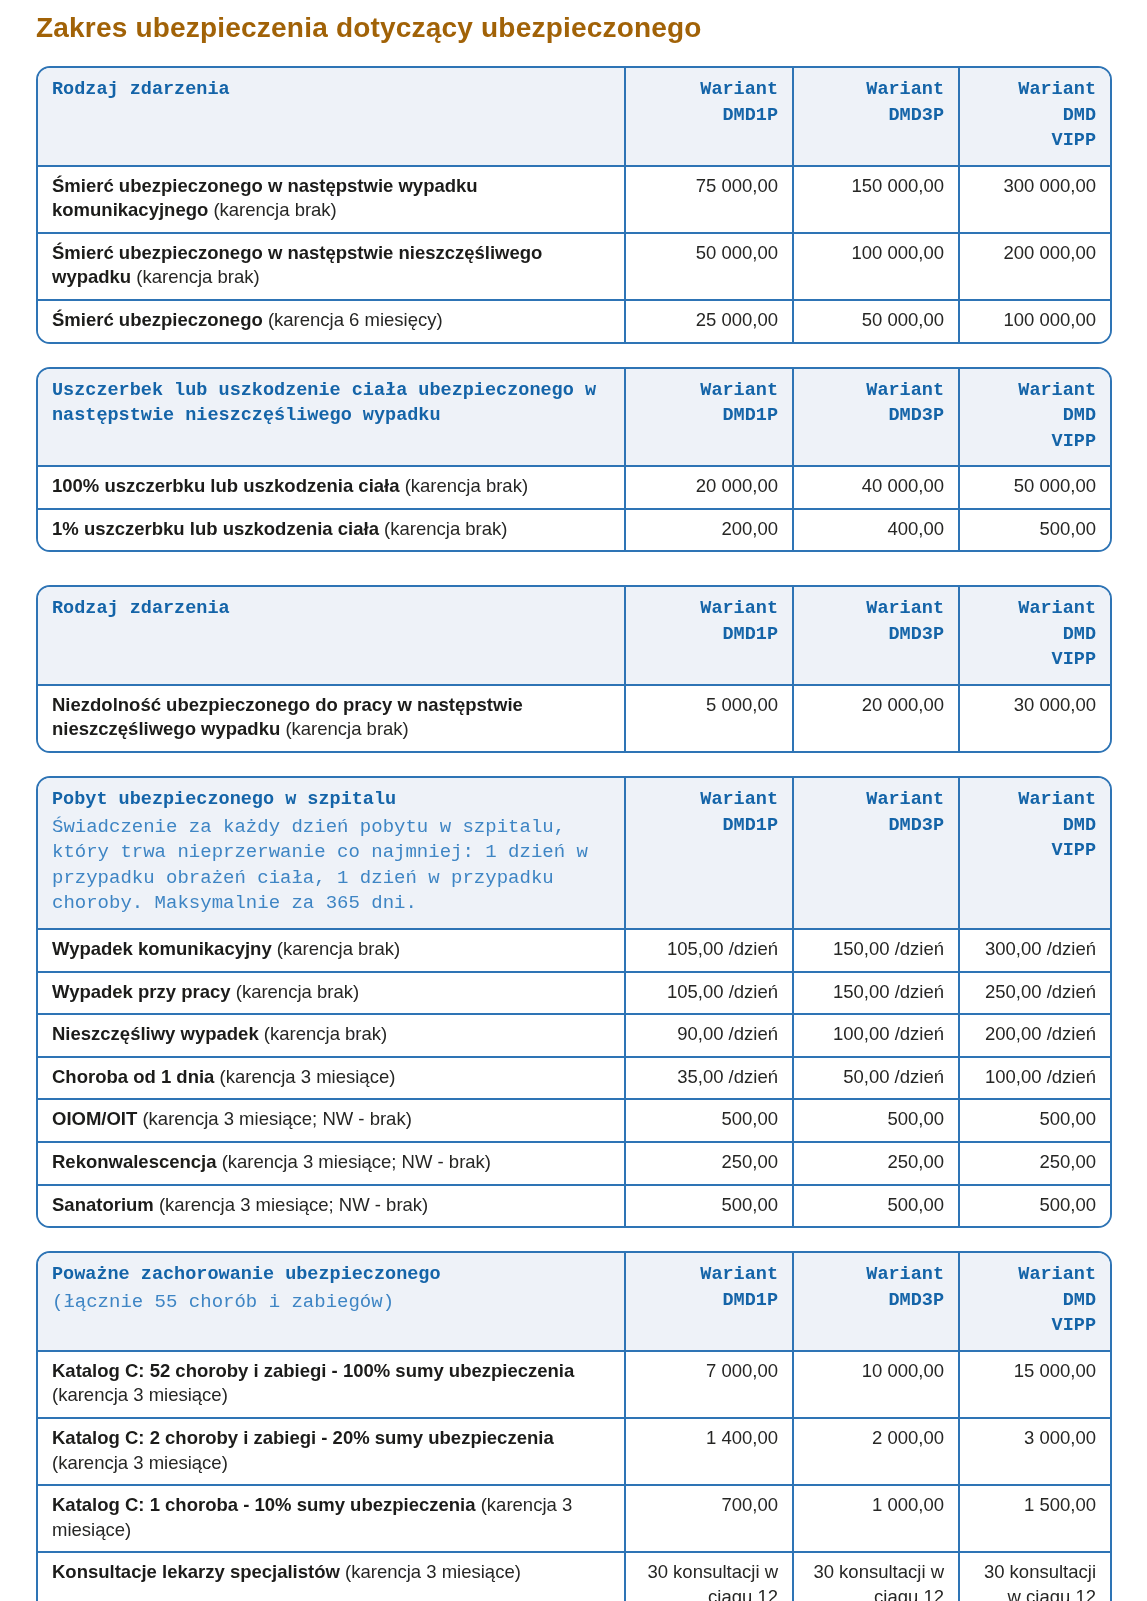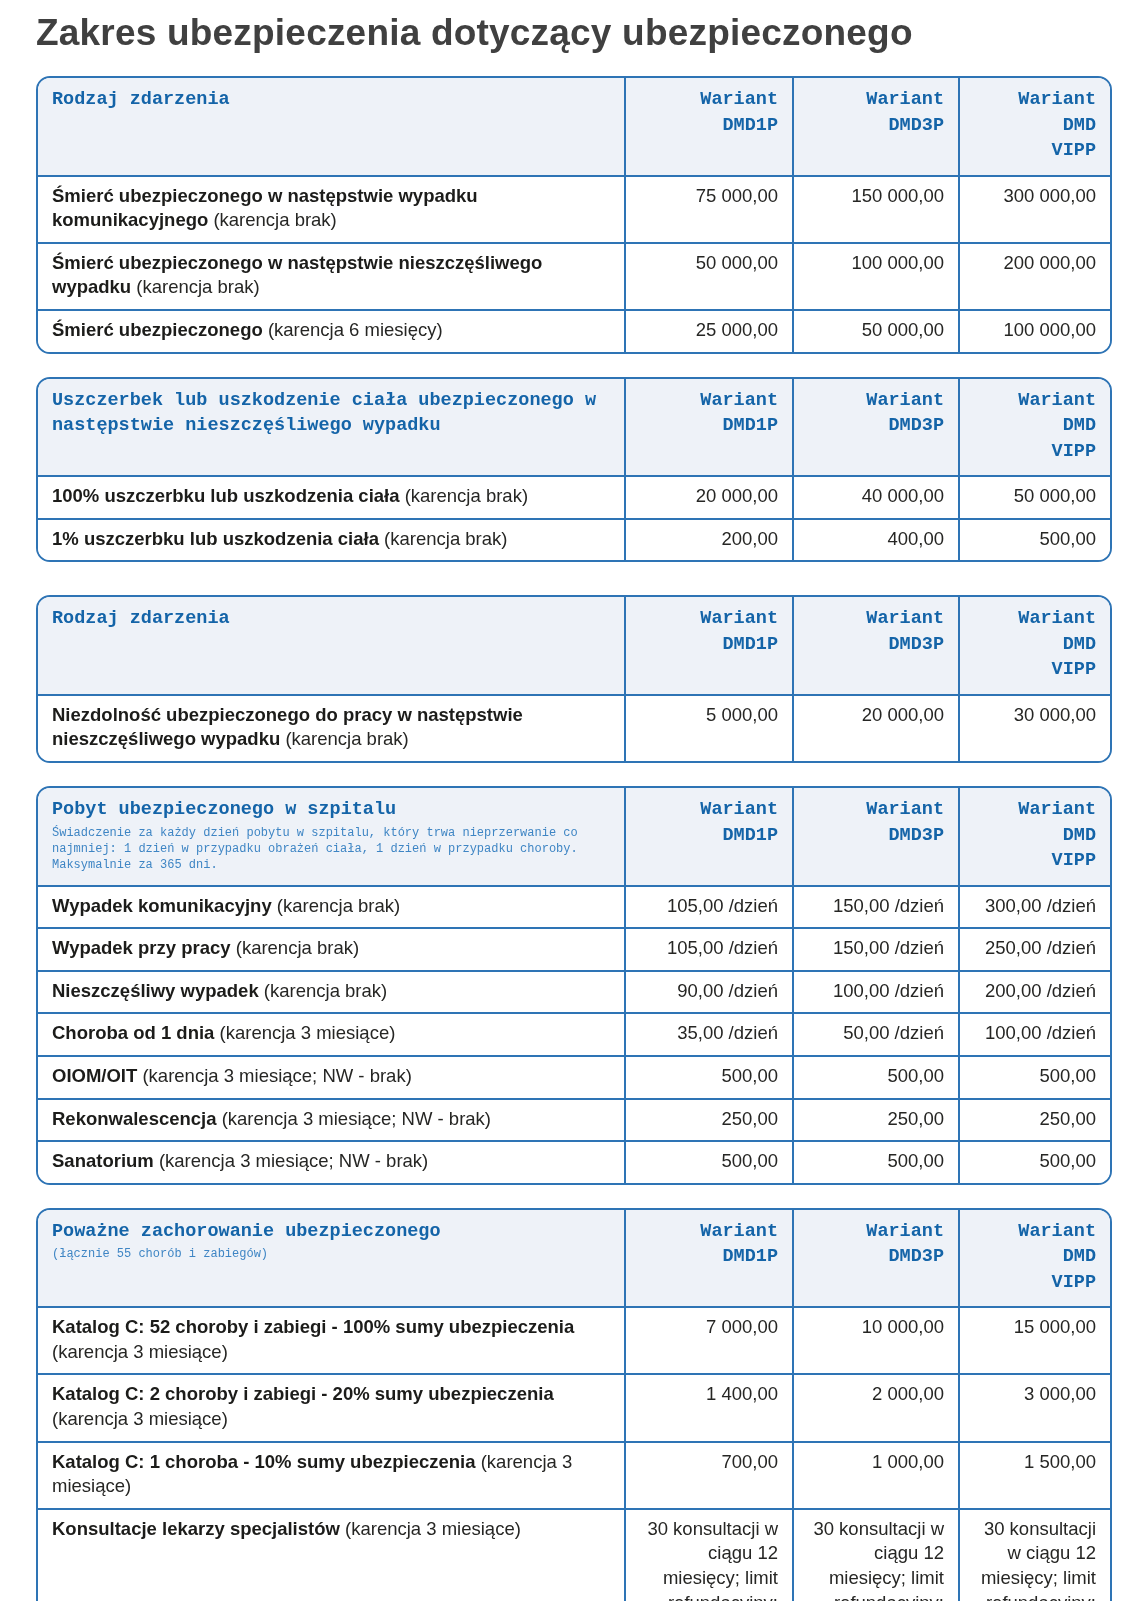--- a/index.html
+++ b/index.html
@@ -4,21 +4,21 @@
 <style>
   html,body{margin:0;padding:0;background:#ffffff;}
   body{
     width:1147px; min-height:1601px;
     font-family:"Liberation Sans","DejaVu Sans",sans-serif;
     color:#1f1f1d;
     -webkit-font-smoothing:antialiased;
   }
   .page{padding:12px 35px 28px 36px; box-sizing:border-box;}
   .page-title{
-    font-size:37px; font-weight:700; color:#404040;
+    font-size:28px; font-weight:700; color:#a16207;
     margin:0 0 22px 0; letter-spacing:.2px;
   }
   .tbl{
     border:2px solid #2e74b5;
     border-radius:14px;
     overflow:hidden;
     margin:0 0 23px 0;
     background:#ffffff;
   }
   .tbl.gap-lg{margin-bottom:33px;}
@@ -36,21 +36,21 @@
     font-size:18.5px;
     line-height:1.38;
     text-align:left;
     padding:9px 14px 11px 14px;
     font-family:Liberation Mono, monospace;
   }
   thead th.v-head{text-align:right; border-left:2px solid #2e74b5;}
   .v-line{display:block;}
   .t-title{font-weight:700;}
   .t-subtitle{
-    font-weight:400; color:#3e85c4; font-size:12px;
+    font-weight:400; color:#3e85c4; font-size:19px;
     line-height:1.35; margin-top:2px;
   }
   tbody td{
     border-top:2px solid #2e74b5;
     font-size:18.5px; line-height:1.33;
     padding:7px 14px 9px 14px;
     background:#ffffff;
   }
   tbody td.val{
     border-left:2px solid #2e74b5;

